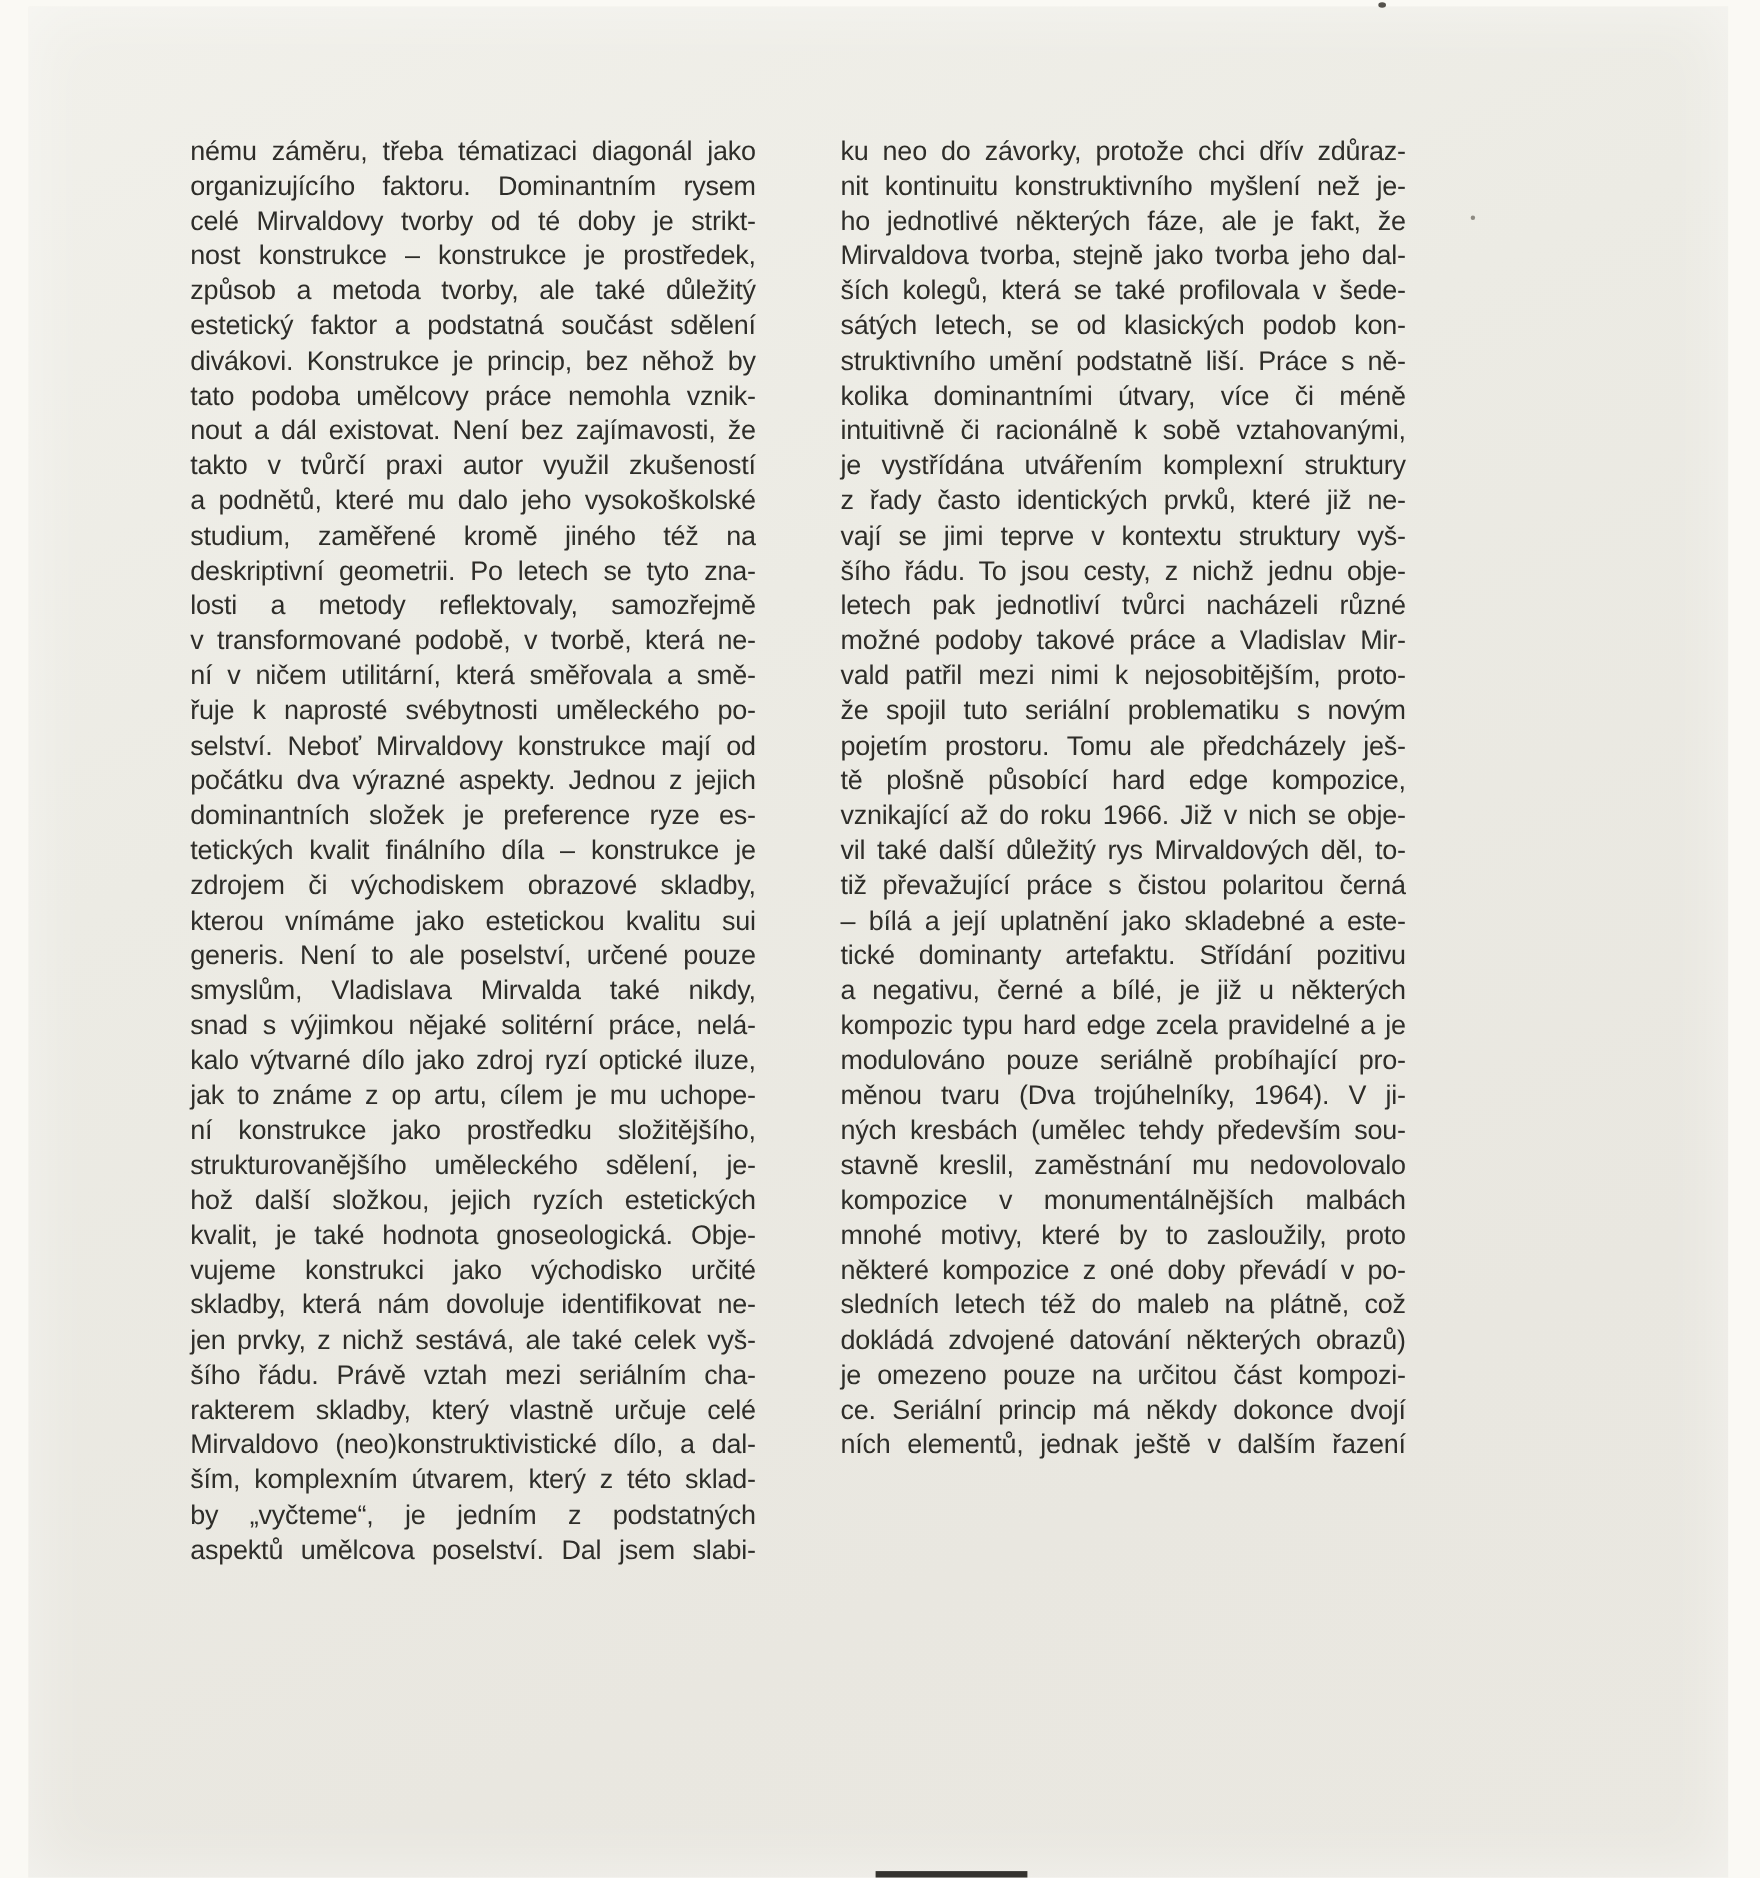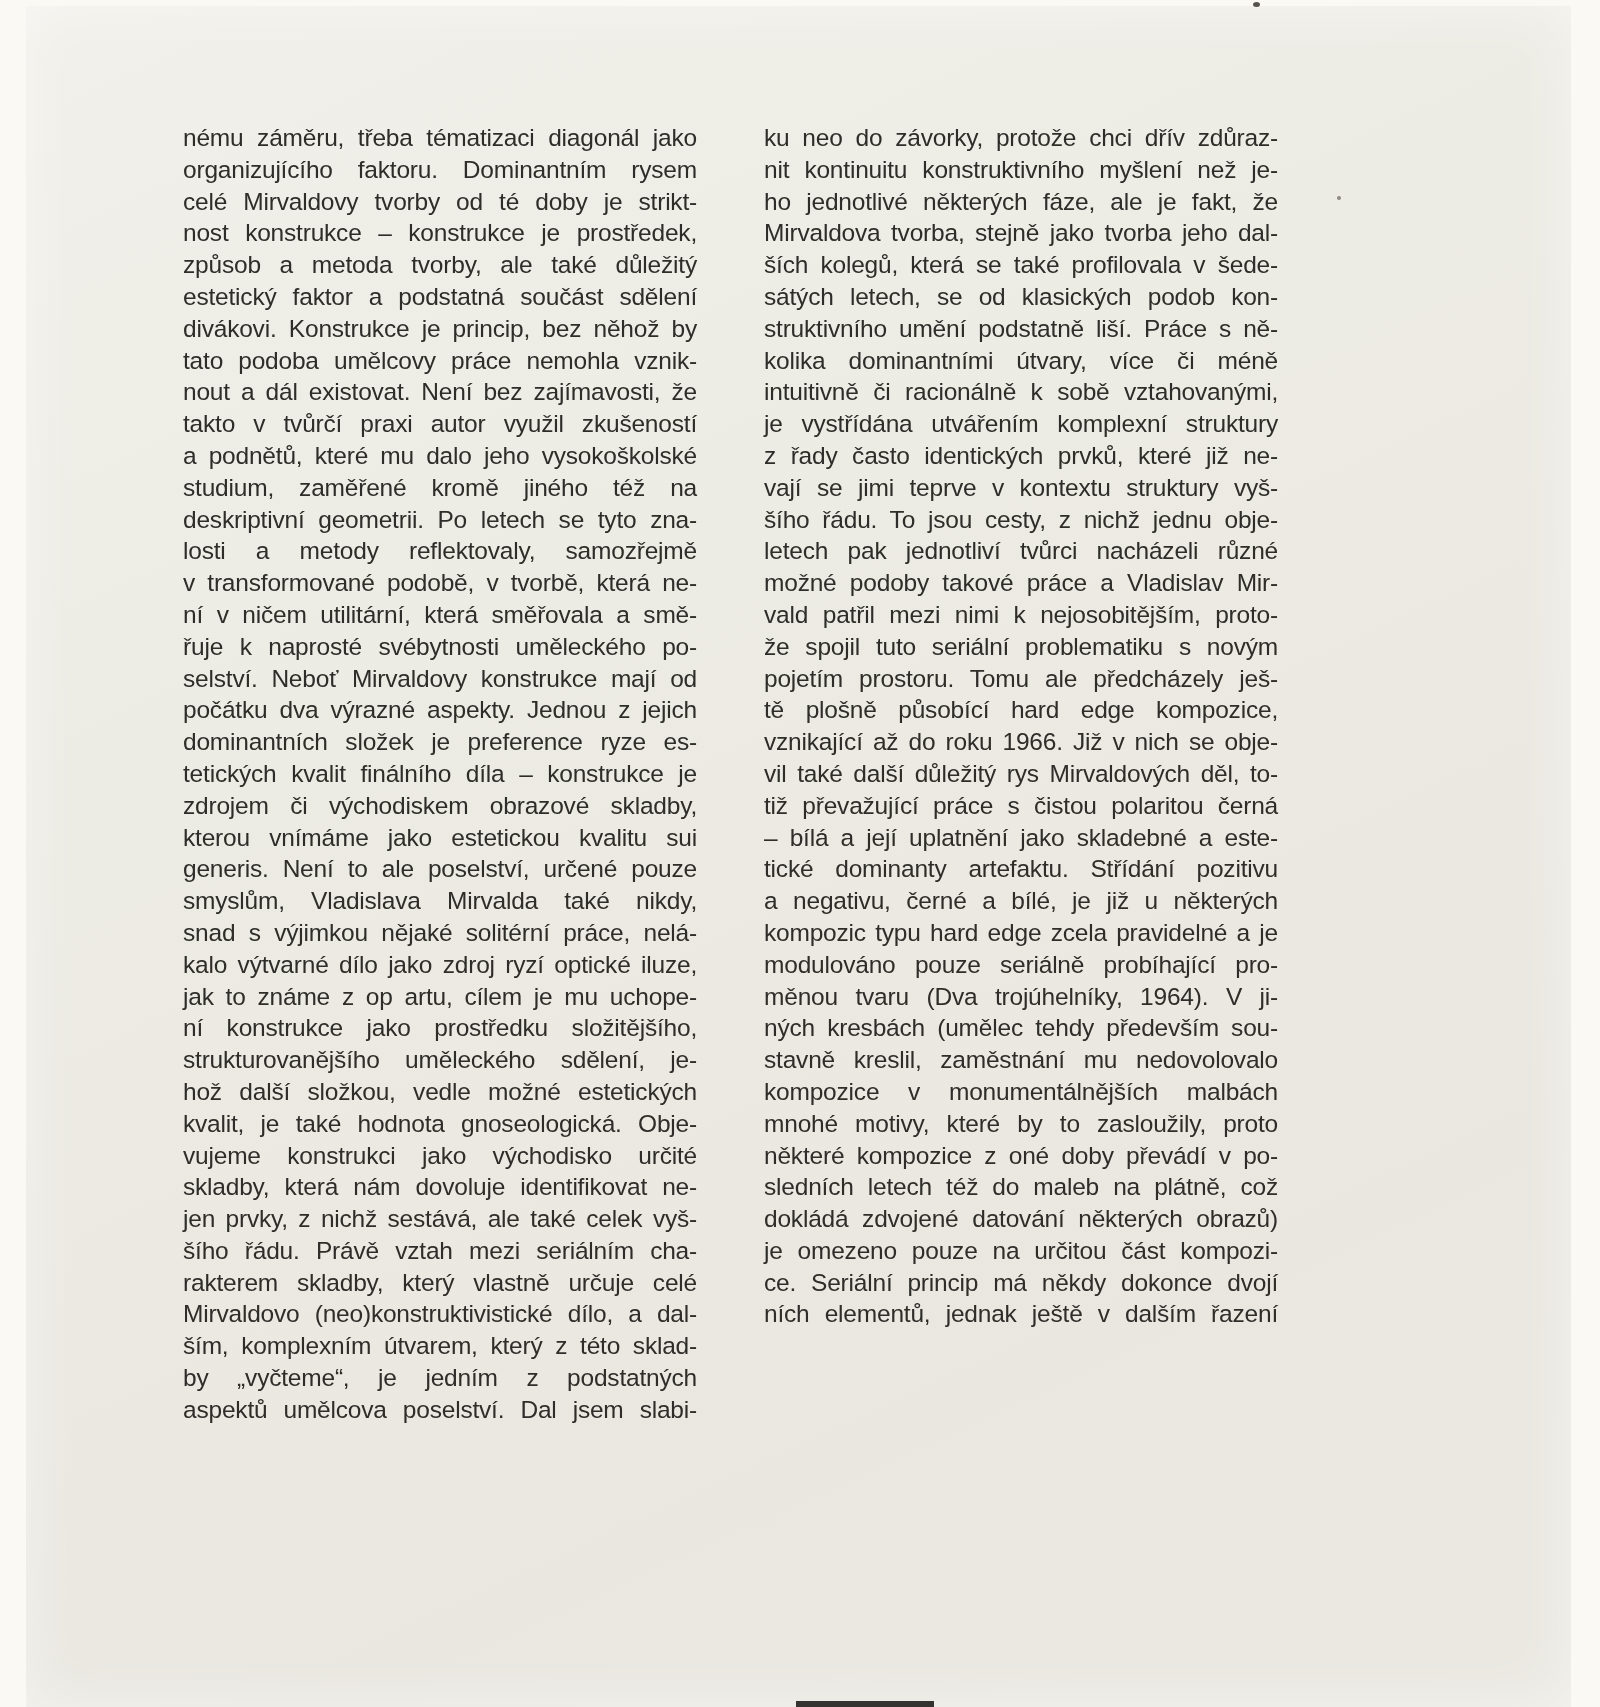--- a/index.html
+++ b/index.html
@@ -26,21 +26,21 @@
   }
   .column {
     position: absolute;
     top: 116px;
     width: 514px;
     color: var(--text-color, #2e2d29);
     font-size: 24.5px;
     line-height: 31.8px;
     letter-spacing: -0.2px;
   }
-  .col-left  { left: 157px; }
+  .col-left  { left: 147px; }
   .col-right { left: 738px; }
   .line {
     height: 31.8px;
     white-space: nowrap;
     text-align: justify;
     text-align-last: justify;
   }
   .speck-top {
     position: absolute;
     left: 1253px;
@@ -98,21 +98,21 @@
         <div class="line">tetických kvalit finálního díla – konstrukce je</div>
         <div class="line">zdrojem či východiskem obrazové skladby,</div>
         <div class="line">kterou vnímáme jako estetickou kvalitu sui</div>
         <div class="line">generis. Není to ale poselství, určené pouze</div>
         <div class="line">smyslům, Vladislava Mirvalda také nikdy,</div>
         <div class="line">snad s výjimkou nějaké solitérní práce, nelá-</div>
         <div class="line">kalo výtvarné dílo jako zdroj ryzí optické iluze,</div>
         <div class="line">jak to známe z op artu, cílem je mu uchope-</div>
         <div class="line">ní konstrukce jako prostředku složitějšího,</div>
         <div class="line">strukturovanějšího uměleckého sdělení, je-</div>
-        <div class="line">hož další složkou, vedle možné estetických</div>
+        <div class="line">hož další složkou, jejich ryzích estetických</div>
         <div class="line">kvalit, je také hodnota gnoseologická. Obje-</div>
         <div class="line">vujeme konstrukci jako východisko určité</div>
         <div class="line">skladby, která nám dovoluje identifikovat ne-</div>
         <div class="line">jen prvky, z nichž sestává, ale také celek vyš-</div>
         <div class="line">šího řádu. Právě vztah mezi seriálním cha-</div>
         <div class="line">rakterem skladby, který vlastně určuje celé</div>
         <div class="line">Mirvaldovo (neo)konstruktivistické dílo, a dal-</div>
         <div class="line">ším, komplexním útvarem, který z této sklad-</div>
         <div class="line">by „vyčteme“, je jedním z podstatných</div>
         <div class="line">aspektů umělcova poselství. Dal jsem slabi-</div>

